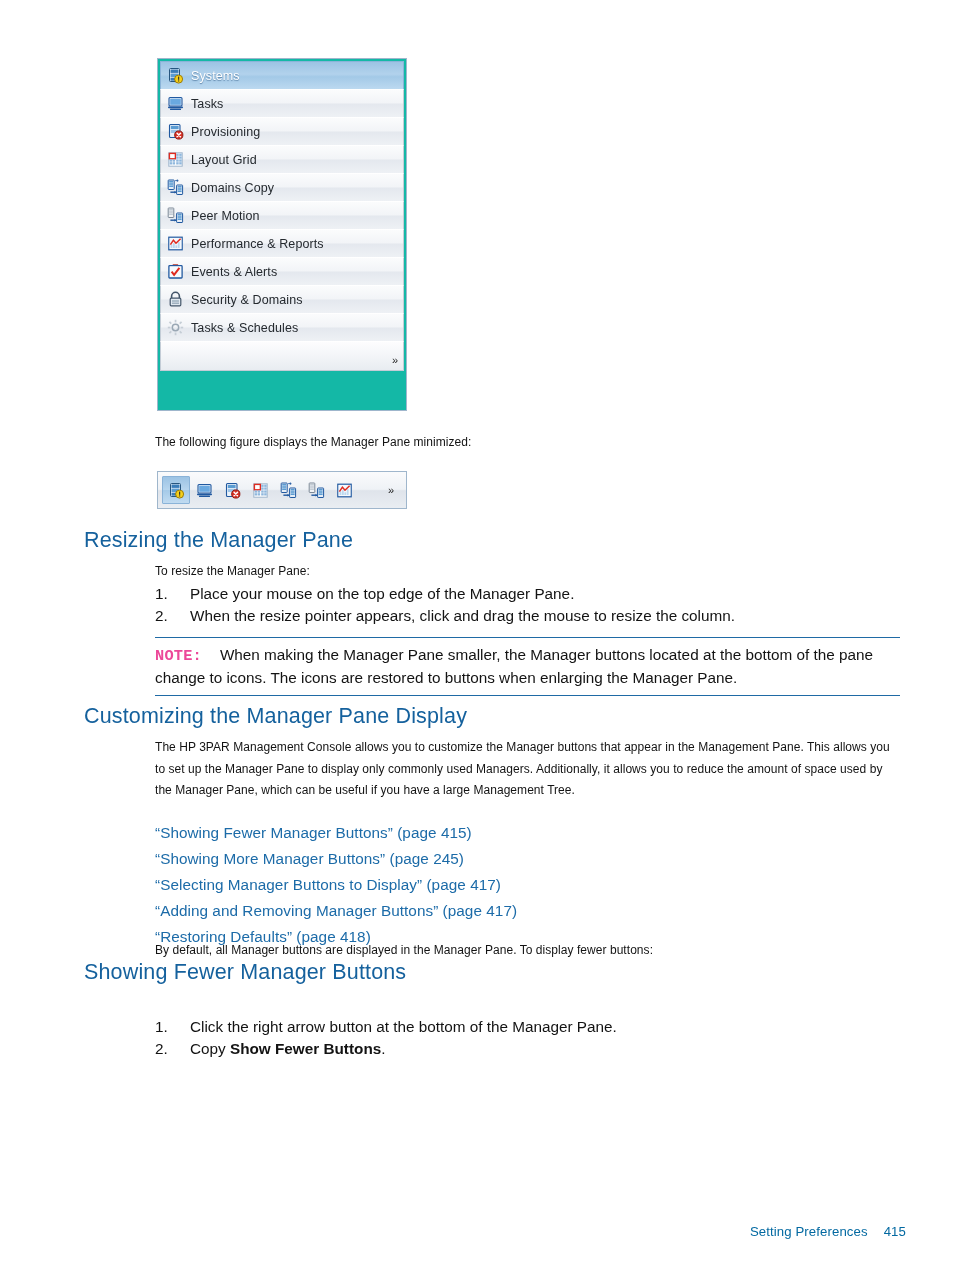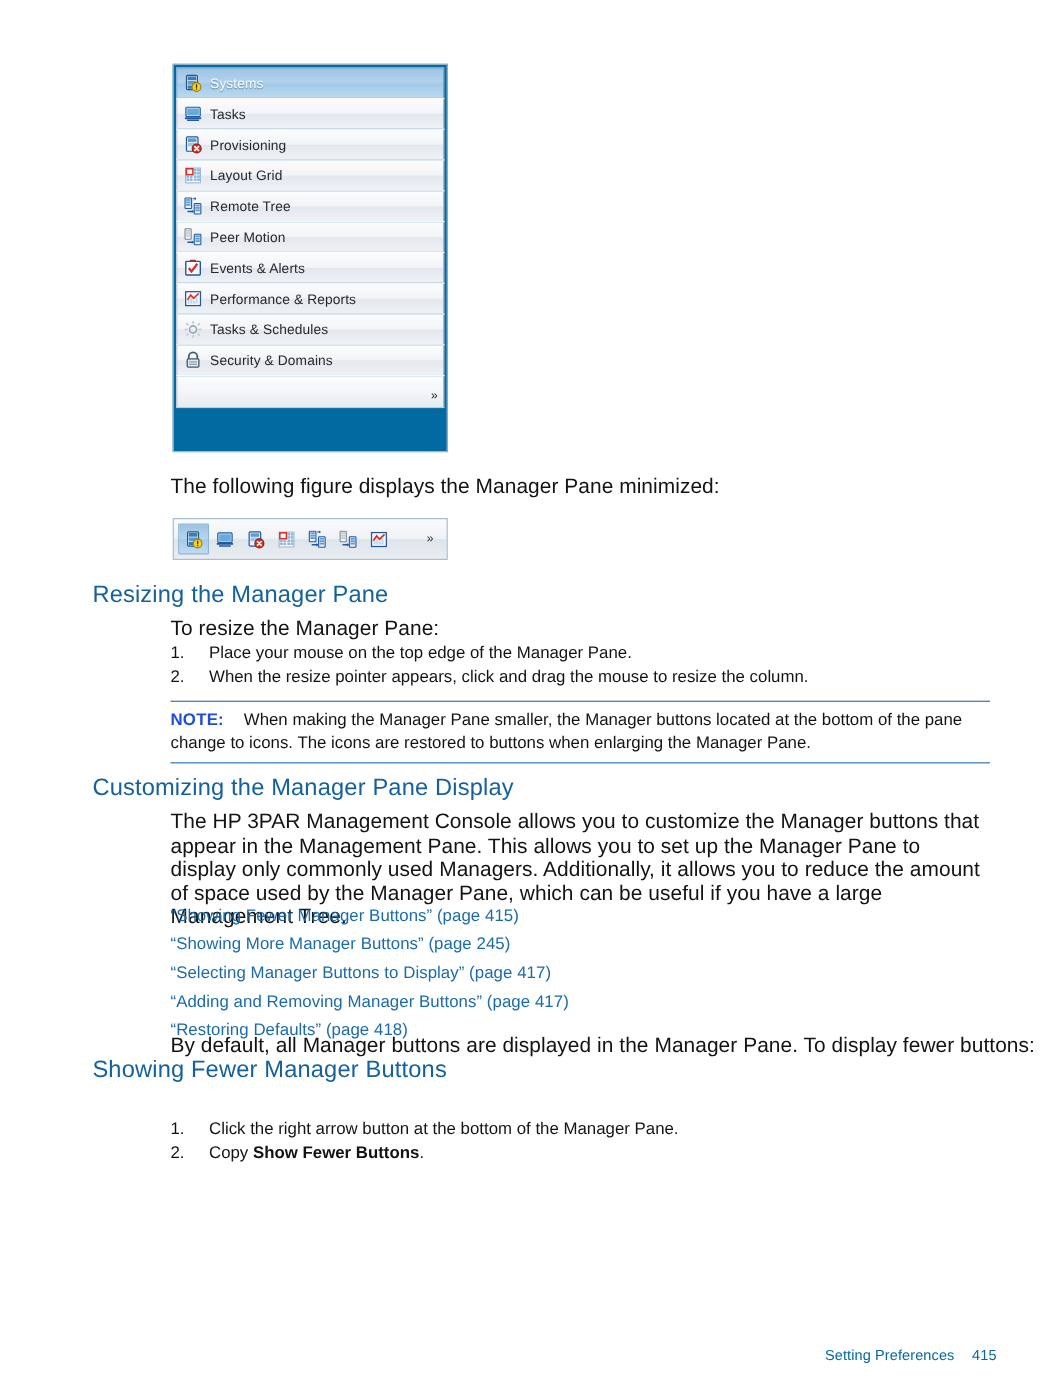--- a/index.html
+++ b/index.html
@@ -25,21 +25,21 @@
   }
 
   
   .manager-pane {
     position: absolute;
     left: 157px;
     top: 58px;
     width: 250px;
     height: 353px;
     border: 1px solid #9fb6cc;
-    background: #0369a1;
+    background: #14b8a6;
     box-sizing: border-box;
     padding: 2px;
   }
   .pane-row {
     position: relative;
     height: 29px;
     box-sizing: border-box;
     border: 1px solid #c3ccd6;
     border-top-color: #ffffff;
     background: linear-gradient(to bottom, #fbfcfd 0%, #f2f4f7 48%, #e4e8ee 52%, #eef1f5 100%);
@@ -122,21 +122,21 @@
     font-family: "Liberation Sans", sans-serif;
     font-size: 21.5px;
     font-weight: 400;
     color: #15619d;
     letter-spacing: .15px;
     white-space: nowrap;
   }
   .body-txt {
     position: absolute;
     left: 155px;
-    font-size: 19px;
+    font-size: 12px;
     line-height: 21.5px;
     color: #131313;
     letter-spacing: .05px;
   }
   .body-txt.w { width: 742px; }
 
   ol.steps {
     position: absolute;
     left: 155px;
     margin: 0;
@@ -179,23 +179,24 @@
     border-top: 1.3px solid #1f6aa5;
     border-bottom: 1.3px solid #1f6aa5;
     padding: 6px 0 7px 0;
   }
   .note .ntxt {
     font-size: 15.3px;
     line-height: 21px;
     color: #131313;
   }
   .note .nlabel {
-    color: #1d4ed8;
+    color: #ec4899;
     font-weight: bold;
     letter-spacing: .2px;
+    font-family: Liberation Mono, monospace;
   }
   .note .ngap { display:inline-block; width: 18px; }
 
   .bold { font-weight: bold; }
 
   
   .footer {
     position: absolute;
     left: 0;
     top: 1224px;
@@ -293,21 +294,21 @@
           <g fill="#5b9cd2">
               <rect x="10.6" y="7" width="4" height="1.6"></rect>
               <rect x="10.6" y="9.2" width="4" height="1.6"></rect>
               <rect x="10.6" y="11.4" width="4" height="1.6"></rect>
             </g>
           <path d="M8.2 1.6 L11.2 1.6 M11.2 1.6 L9.9 0.6 M11.2 1.6 L9.9 2.6" stroke="#2159a0" stroke-width="0.9" fill="none"></path>
           <path d="M3.4 13.2 L9 13.2" stroke="#2159a0" stroke-width="1.4"></path>
           <path d="M9.4 13.2 L7.4 11.9 L7.4 14.5 Z" fill="#2159a0"></path>
         </svg>
       </span>
-      <span class="lbl">Remote Tree</span>
+      <span class="lbl">Domains Copy</span>
     </div>
 
     <div class="pane-row">
       <span class="mico">
         <svg width="17" height="17" viewBox="0 0 17 17">
           <rect x="1.2" y="1" width="5.6" height="9.5" rx="0.6" fill="#f2f4f6" stroke="#7a8796" stroke-width="1"></rect>
           <g fill="#c2cbd4">
               <rect x="2.1" y="2" width="3.8" height="1.6"></rect>
               <rect x="2.1" y="4.2" width="3.8" height="1.6"></rect>
               <rect x="2.1" y="6.4" width="3.8" height="1.6"></rect>
@@ -316,49 +317,61 @@
           <g fill="#5b9cd2">
               <rect x="10.6" y="7" width="4" height="1.6"></rect>
               <rect x="10.6" y="9.2" width="4" height="1.6"></rect>
               <rect x="10.6" y="11.4" width="4" height="1.6"></rect>
             </g>
           <path d="M3.4 13.2 L9 13.2" stroke="#2159a0" stroke-width="1.4"></path>
           <path d="M9.4 13.2 L7.4 11.9 L7.4 14.5 Z" fill="#2159a0"></path>
         </svg>
       </span>
       <span class="lbl">Peer Motion</span>
-    </div>
-
-    <div class="pane-row">
-      <span class="mico">
-        <svg width="17" height="17" viewBox="0 0 17 17">
-          <rect x="5.6" y="1.2" width="5.6" height="2" rx="0.6" fill="#b8342a"></rect>
-          <rect x="1.9" y="2.6" width="13.2" height="12.4" rx="0.8" fill="#ffffff" stroke="#2159a0" stroke-width="1.3"></rect>
-          <rect x="3.1" y="3.8" width="10.8" height="10" fill="#f6fafe"></rect>
-          <path d="M4.6 8.6 L7.1 11.8 L12.4 4.8" fill="none" stroke="#e02b20" stroke-width="2"></path>
-        </svg>
-      </span>
-      <span class="lbl">Events &amp; Alerts</span>
     </div>
 
     <div class="pane-row">
       <span class="mico">
         <svg width="17" height="17" viewBox="0 0 17 17">
           <rect x="1.8" y="2.2" width="13.4" height="12.6" fill="#ffffff" stroke="#2159a0" stroke-width="1.2"></rect>
           <rect x="2.8" y="3.2" width="11.4" height="10.6" fill="#f3f8fd"></rect>
           <g fill="#bcd8ef">
             <rect x="3.6" y="9.6" width="1.8" height="3.4"></rect>
               <rect x="6" y="8.2" width="1.8" height="4.8"></rect>
             <rect x="8.4" y="10.3" width="1.8" height="2.7"></rect>
               <rect x="10.8" y="7.2" width="1.8" height="5.8"></rect>
           </g>
           <path d="M3.4 9.6 L6.4 5.2 L9 8.2 L13.6 3.8" fill="none" stroke="#e02b20" stroke-width="1.5"></path>
         </svg>
       </span>
       <span class="lbl">Performance &amp; Reports</span>
+    </div>
+
+    <div class="pane-row">
+      <span class="mico">
+        <svg width="17" height="17" viewBox="0 0 17 17">
+          <rect x="5.6" y="1.2" width="5.6" height="2" rx="0.6" fill="#b8342a"></rect>
+          <rect x="1.9" y="2.6" width="13.2" height="12.4" rx="0.8" fill="#ffffff" stroke="#2159a0" stroke-width="1.3"></rect>
+          <rect x="3.1" y="3.8" width="10.8" height="10" fill="#f6fafe"></rect>
+          <path d="M4.6 8.6 L7.1 11.8 L12.4 4.8" fill="none" stroke="#e02b20" stroke-width="2"></path>
+        </svg>
+      </span>
+      <span class="lbl">Events &amp; Alerts</span>
+    </div>
+
+    <div class="pane-row">
+      <span class="mico">
+        <svg width="17" height="17" viewBox="0 0 17 17">
+          <path d="M4.6 7.4 V5.2 a3.9 3.9 0 0 1 7.8 0 V7.4" fill="none" stroke="#44566a" stroke-width="1.6"></path>
+          <rect x="3.2" y="7.2" width="10.6" height="7.6" rx="1" fill="#dfe7ef" stroke="#44566a" stroke-width="1.2"></rect>
+          <rect x="5" y="9.4" width="7" height="1.2" fill="#8fa2b4"></rect>
+          <rect x="5" y="11.6" width="7" height="1.2" fill="#8fa2b4"></rect>
+        </svg>
+      </span>
+      <span class="lbl">Security &amp; Domains</span>
     </div>
 
     <div class="pane-row">
       <span class="mico">
         <svg width="17" height="17" viewBox="0 0 17 17">
           <g fill="none" stroke="#9aa7b4" stroke-width="1.5">
             <circle cx="8.5" cy="8.5" r="3.2"></circle>
           </g>
           <g fill="#c6ced6">
             <rect x="7.7" y="0.8" width="1.7" height="2.6"></rect>
@@ -366,32 +379,20 @@
             <rect x="0.8" y="7.7" width="2.6" height="1.7"></rect>
               <rect x="13.6" y="7.7" width="2.6" height="1.7"></rect>
             <rect x="2.5" y="2.5" width="1.7" height="2.6" transform="rotate(-45 3.35 3.8)"></rect>
             <rect x="12.8" y="2.5" width="1.7" height="2.6" transform="rotate(45 13.65 3.8)"></rect>
             <rect x="2.5" y="11.9" width="1.7" height="2.6" transform="rotate(45 3.35 13.2)"></rect>
             <rect x="12.8" y="11.9" width="1.7" height="2.6" transform="rotate(-45 13.65 13.2)"></rect>
           </g>
         </svg>
       </span>
       <span class="lbl">Tasks &amp; Schedules</span>
-    </div>
-
-    <div class="pane-row">
-      <span class="mico">
-        <svg width="17" height="17" viewBox="0 0 17 17">
-          <path d="M4.6 7.4 V5.2 a3.9 3.9 0 0 1 7.8 0 V7.4" fill="none" stroke="#44566a" stroke-width="1.6"></path>
-          <rect x="3.2" y="7.2" width="10.6" height="7.6" rx="1" fill="#dfe7ef" stroke="#44566a" stroke-width="1.2"></rect>
-          <rect x="5" y="9.4" width="7" height="1.2" fill="#8fa2b4"></rect>
-          <rect x="5" y="11.6" width="7" height="1.2" fill="#8fa2b4"></rect>
-        </svg>
-      </span>
-      <span class="lbl">Security &amp; Domains</span>
     </div>
 
 
     <div class="pane-spacer">
       <span class="chev">»</span>
     </div>
   </div>
 
   <div class="body-txt" style="top:432px;">The following figure displays the Manager Pane minimized:</div>
 

